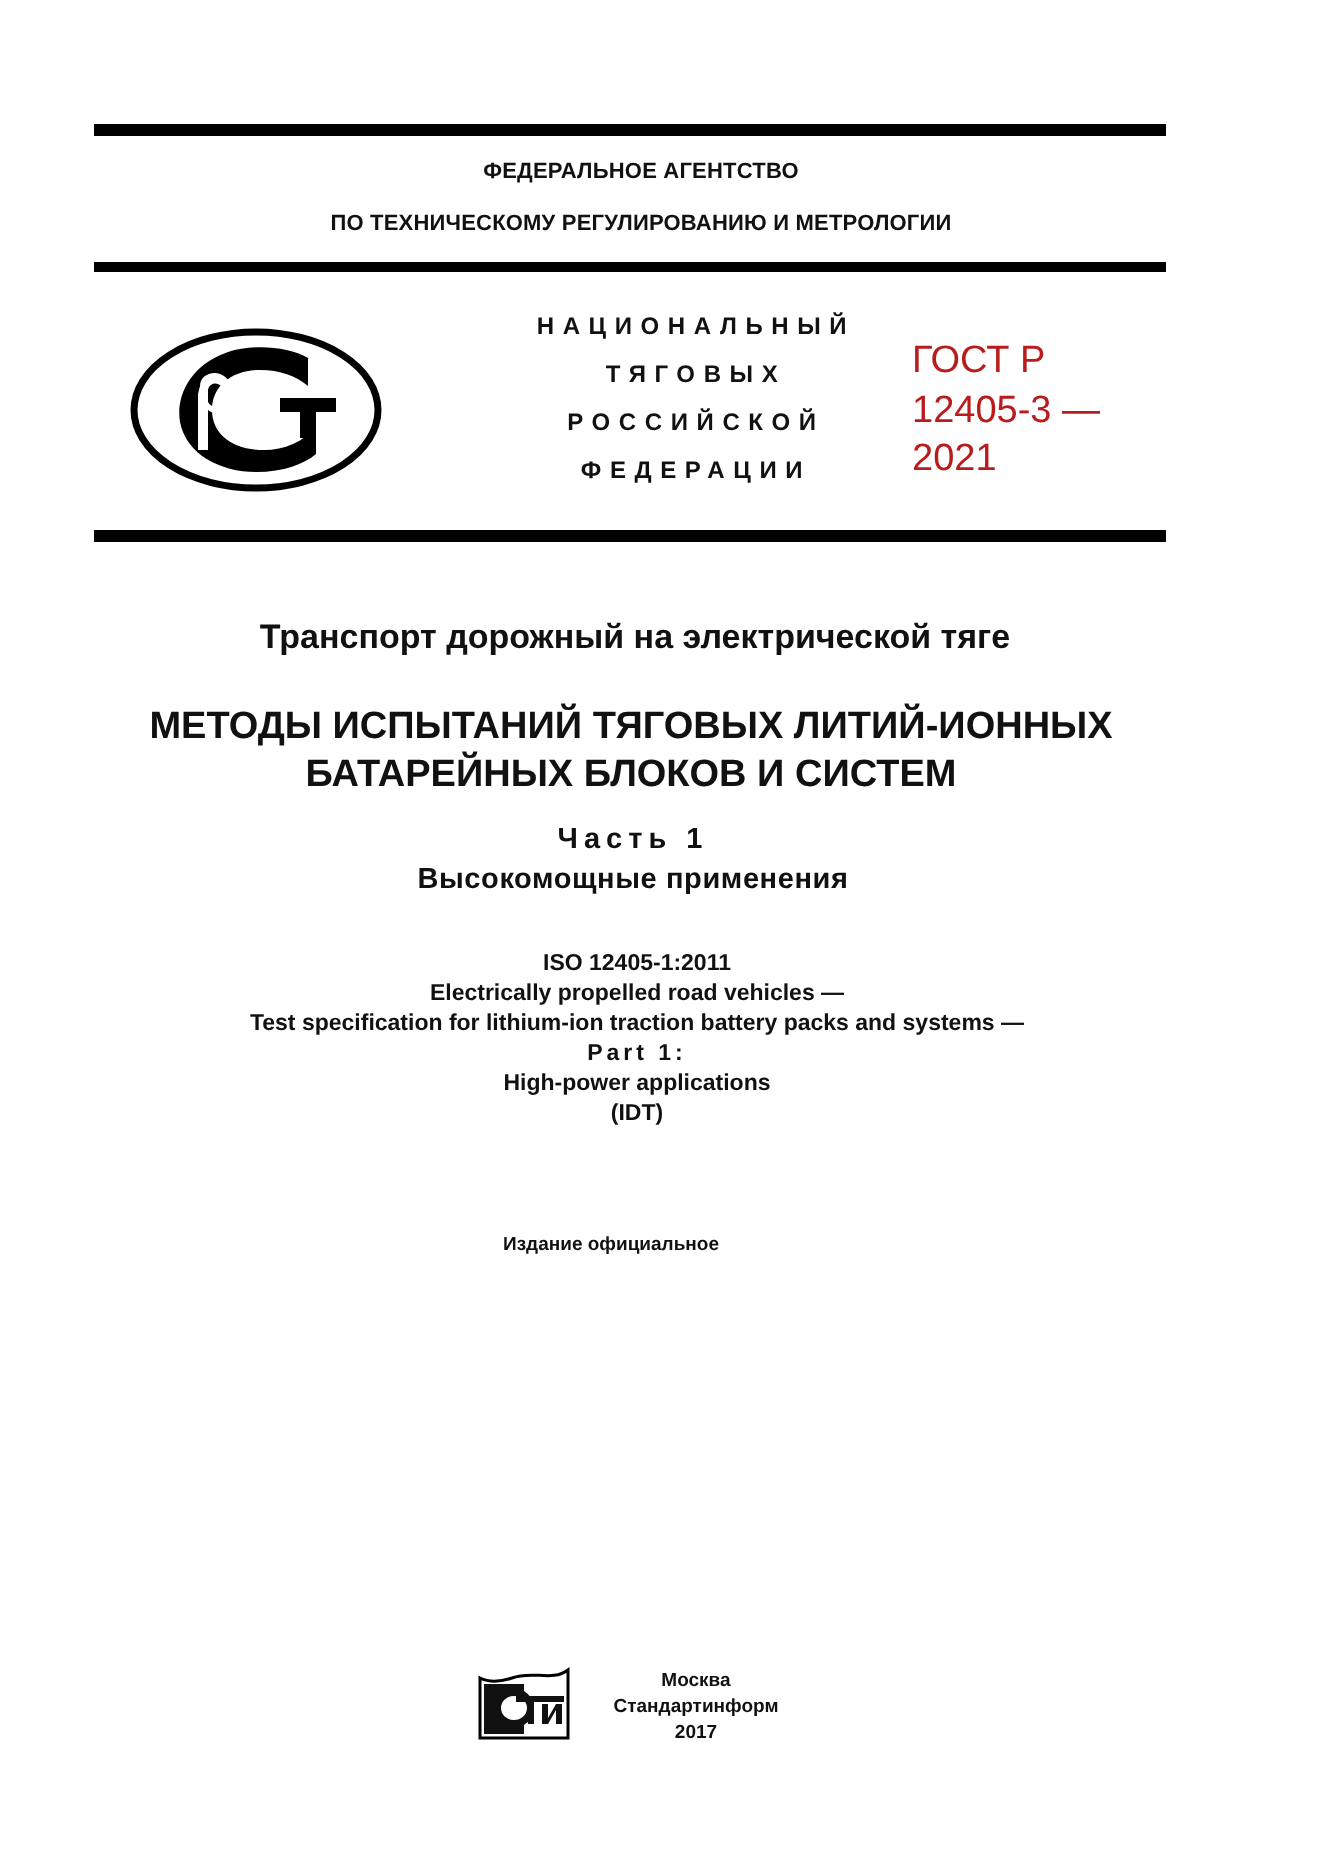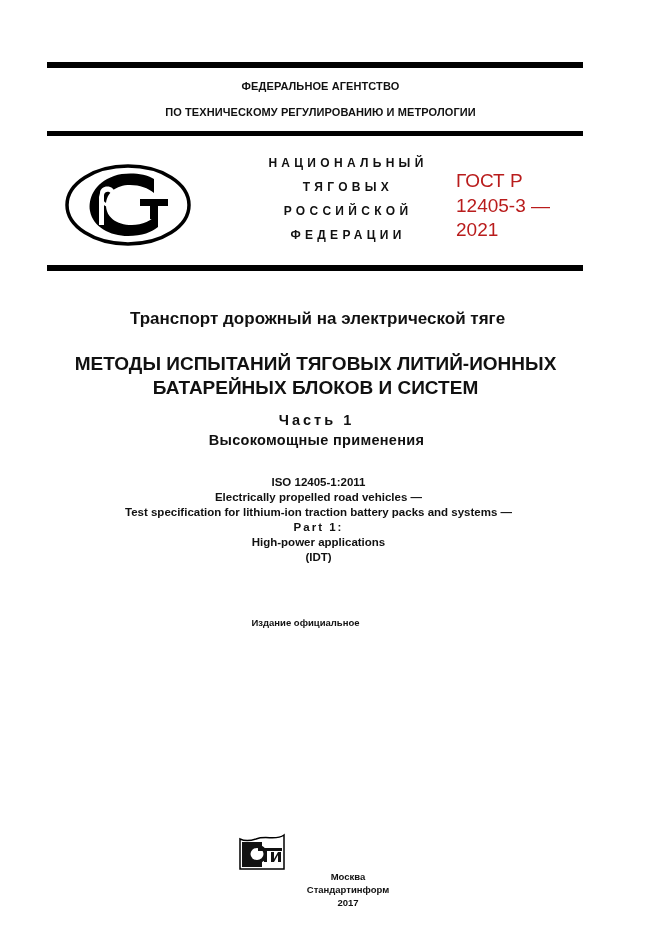--- a/index.html
+++ b/index.html
@@ -140,19 +140,19 @@
       <path d="M 2 6 L 2 36 L 46 36 L 46 2 C 38 8, 28 2, 18 6 C 12 8, 6 8, 2 6 Z" fill="none" stroke="#000" stroke-width="1.5"></path>
       <path d="M 4 9 L 4 34 L 24 34 L 24 9 Z" fill="#111"></path>
       <ellipse cx="18" cy="21" rx="11" ry="10" fill="#111"></ellipse>
       <ellipse cx="19" cy="21" rx="6.5" ry="6" fill="#fff"></ellipse>
       <rect x="20" y="15" width="24" height="3" fill="#111"></rect>
       <rect x="26" y="15" width="3" height="14" fill="#111"></rect>
       <path d="M 33 19 L 33 29 L 36 29 L 40 22 L 40 29 L 43 29 L 43 19 L 40 19 L 36 26 L 36 19 Z" fill="#111"></path>
     </svg>
   </div>
 
-  <div class="publisher" style="top:834px;margin-top:36px;">
+  <div class="publisher" style="top:834px;">
     <div>Москва</div>
     <div>Стандартинформ</div>
     <div>2017</div>
   </div>
 
 </div>
 
 </body></html>

